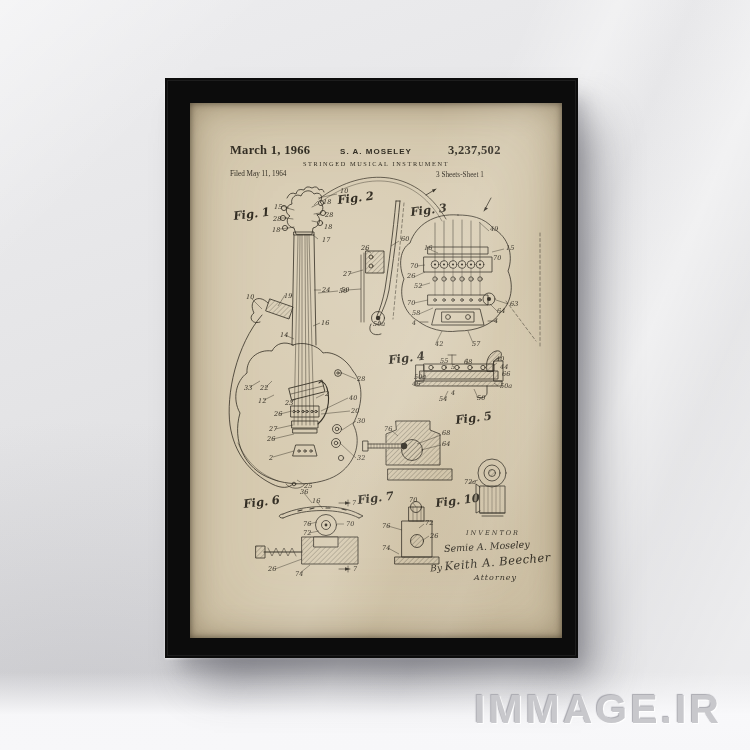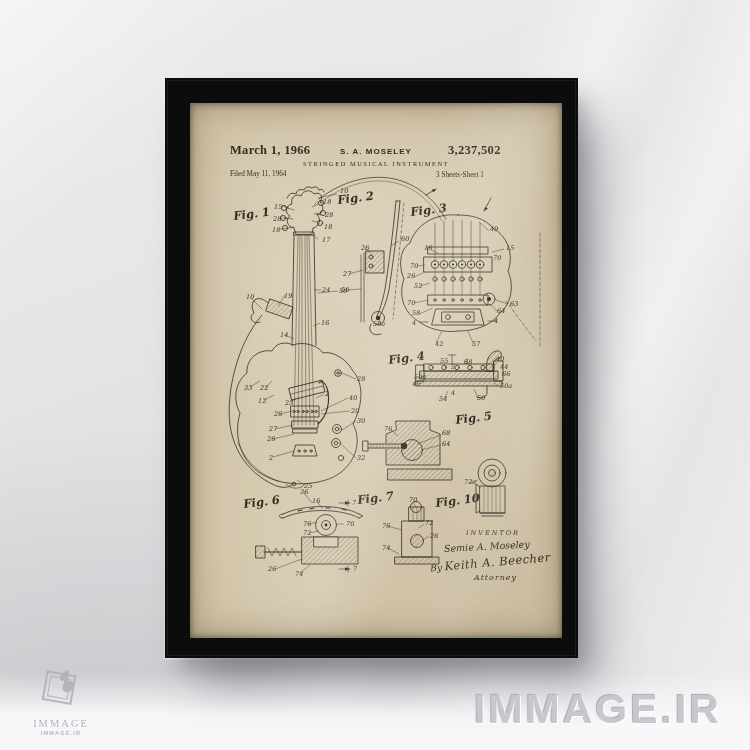--- a/index.html
+++ b/index.html
@@ -350,26 +350,15 @@
           <span>By</span>
           <span class="sig">Keith A. Beecher</span>
         </div>
         <div class="inv-a">Attorney</div>
       </div>
 
       <div class="glare"></div>
     </div>
   </div>
 
-  <div class="logo">
-    <svg width="52" height="52" viewBox="0 0 52 52" aria-hidden="true">
-      <g transform="rotate(10 26 26)" fill="none" stroke="#b4b4ba" stroke-width="2">
-        <rect x="10" y="12" width="28" height="28"></rect>
-        <rect x="14" y="16" width="20" height="20" stroke-width="1"></rect>
-      </g>
-      <path d="M33,8 C36,13 31,16 34,20 C37,17 40,21 38,26 C36,31 30,32 28,28 C26,24 30,22 29,18 C26,21 24,17 26,13 C27,11 30,9 33,8 Z" fill="#b4b4ba"></path>
-    </svg>
-    <div class="logo-title">IMMAGE</div>
-    <div class="logo-sub">IMMAGE.IR</div>
-  </div>
 
   <div class="brand">IMMAGE.IR</div>
 </div>
 
 </body></html>

